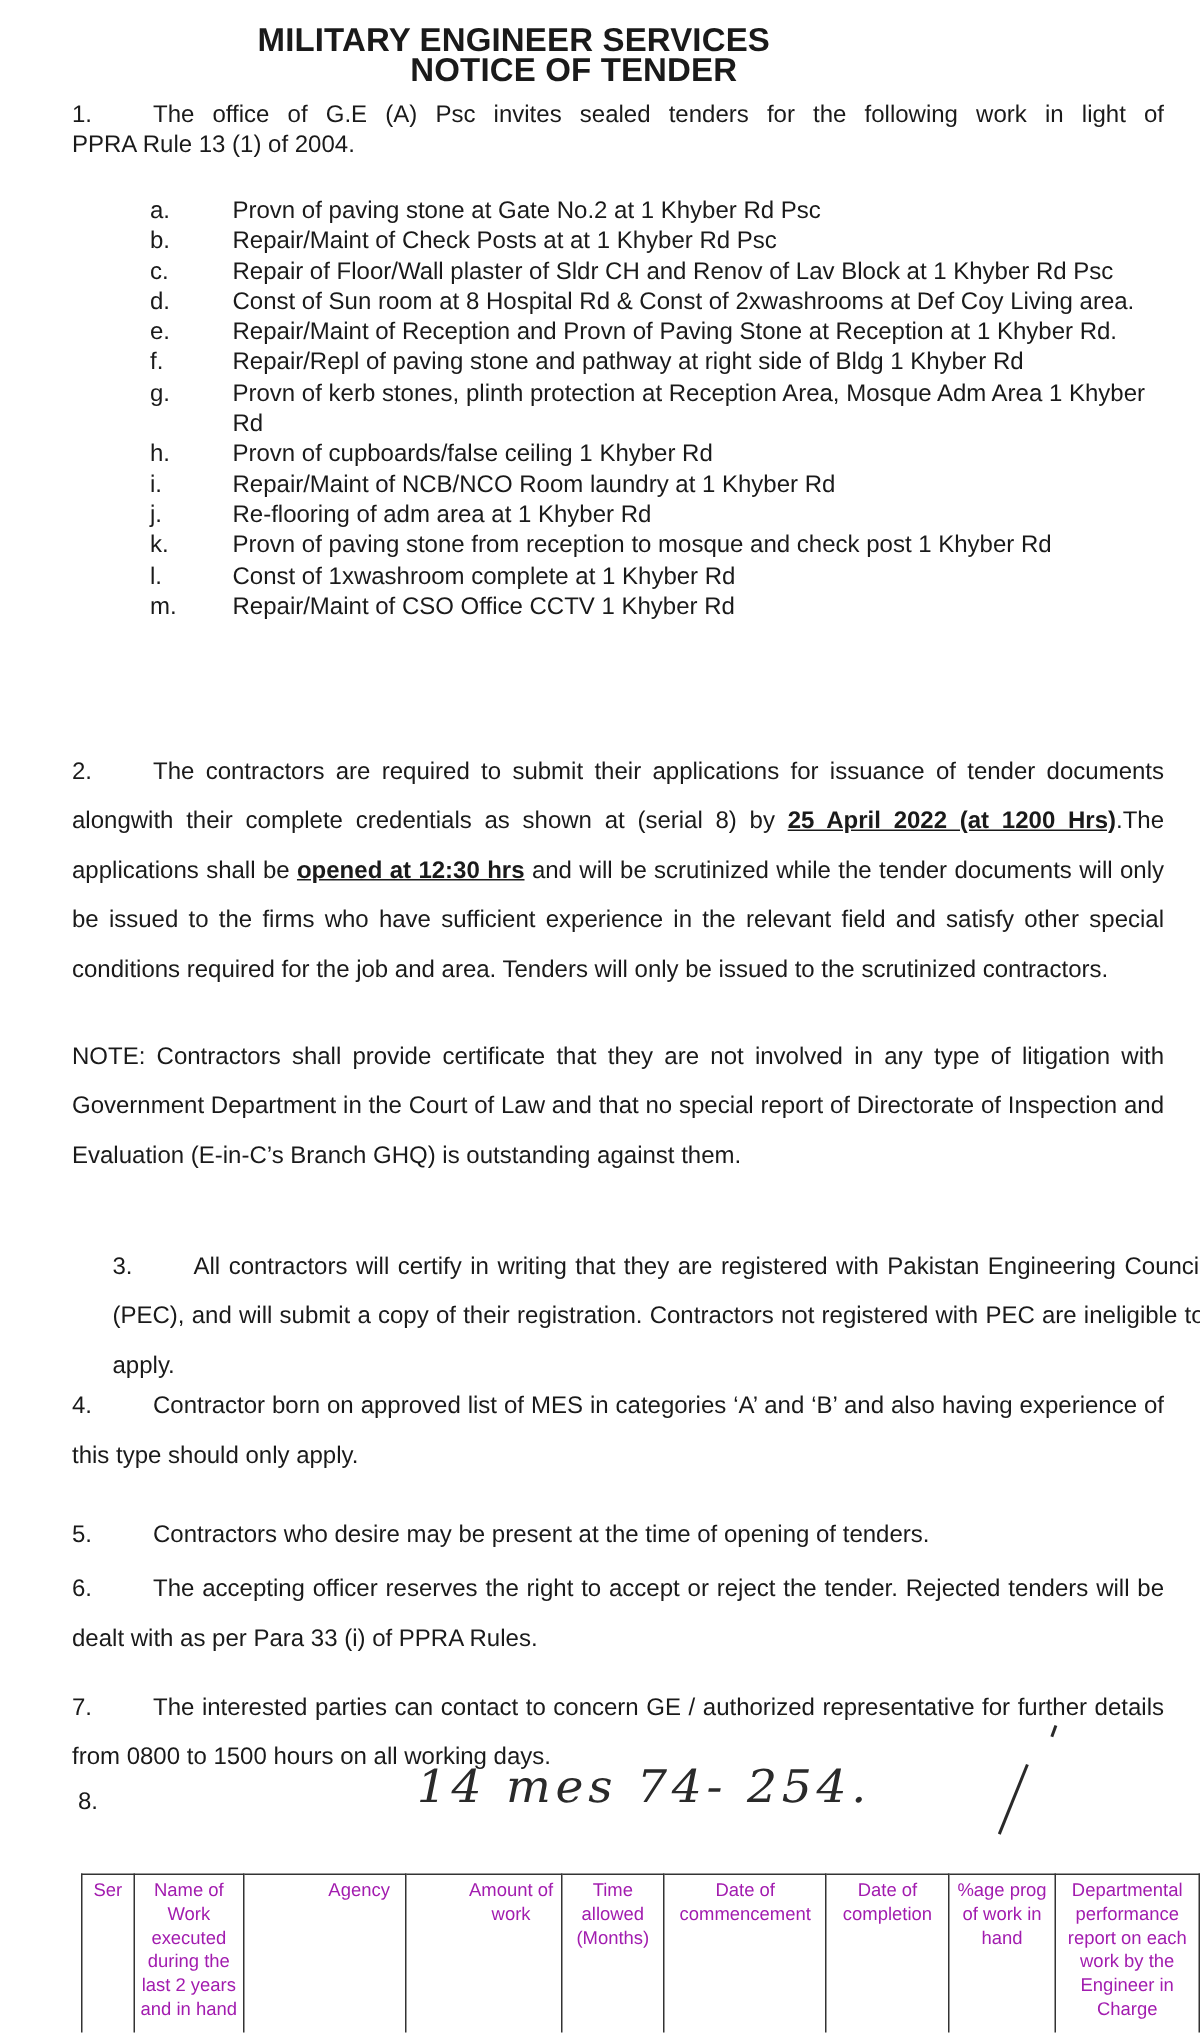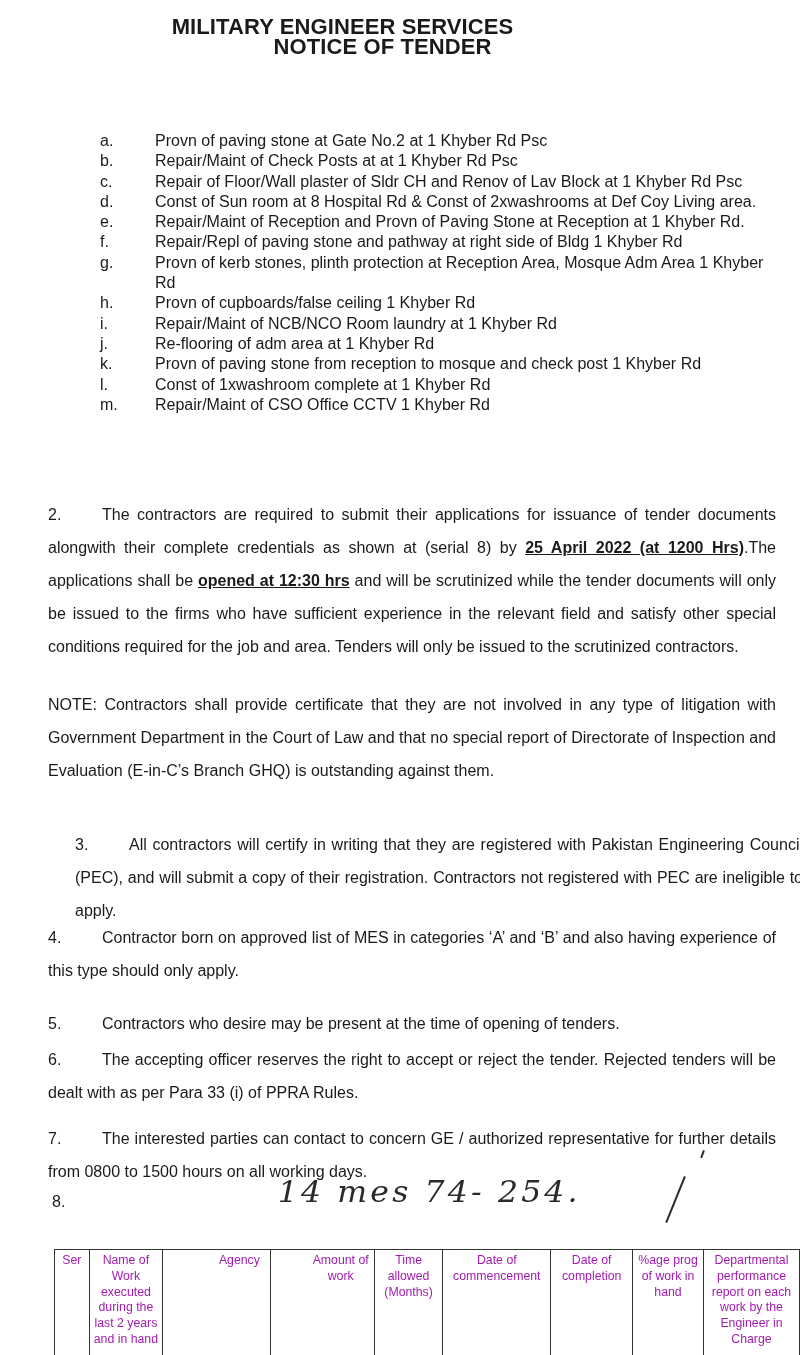--- a/index.html
+++ b/index.html
@@ -25,20 +25,22 @@
   table.t8 td { border: 1.5px solid #333; vertical-align: top; text-align: center; padding: 3px 2px 0 2px; height: 118px; }
   .n8 { position: absolute; left: 52px; top: 1193px; font-size: 16px; }
 </style>
 </head>
 <body>
 
 <div class="title t1">MILITARY ENGINEER SERVICES</div>
 <div class="title t2">NOTICE OF TENDER</div>
 
 <div class="para" style="top:67px;">
+  <div class="just" style="text-align-last: justify;"><span class="num">1.</span><span>The office of G.E (A) Psc invites sealed tenders for the following work in light of</span></div>
+  <div>PPRA Rule 13 (1) of 2004.</div>
 </div>
 
 <div class="items">
   <div class="item">
       <span class="ltr">a.</span>
       <span class="txt">Provn of paving stone at Gate No.2 at 1 Khyber Rd Psc</span>
     </div>
   <div class="item">
       <span class="ltr">b.</span>
       <span class="txt">Repair/Maint of Check Posts at at 1 Khyber Rd Psc</span>

